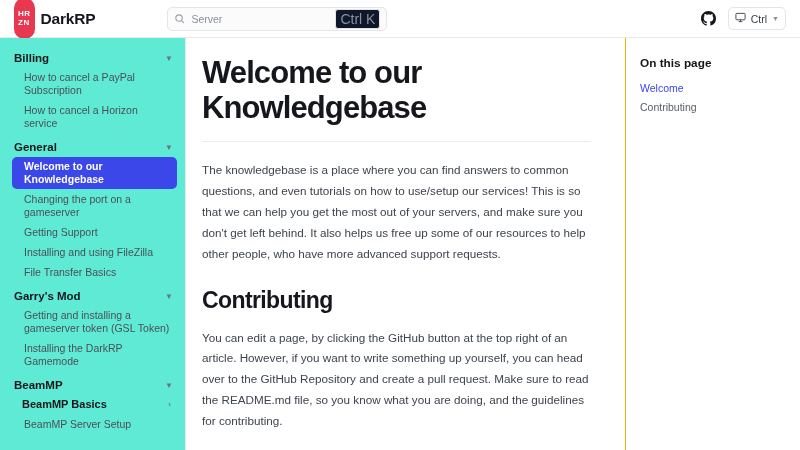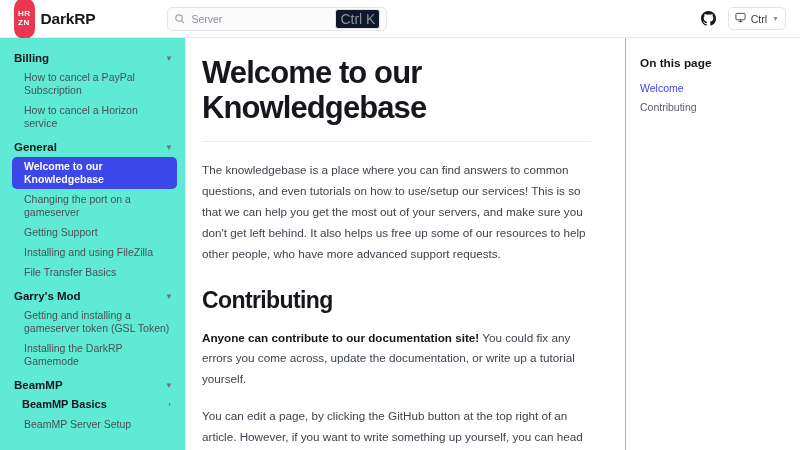--- a/index.html
+++ b/index.html
@@ -281,23 +281,20 @@
       </div>
 
     </nav>
 
     <main class="main">
       <div class="main-inner">
         <h1>Welcome to our Knowledgebase</h1>
         <hr class="rule">
         <p>The knowledgebase is a place where you can find answers to common questions, and even tutorials on how to use/setup our services! This is so that we can help you get the most out of your servers, and make sure you don't get left behind. It also helps us free up some of our resources to help other people, who have more advanced support requests.</p>
         <h2>Contributing</h2>
-        <p>
-          <strong>Anyone can contribute to our documentation site!</strong><span> You could fix any errors you come across, update the documentation, or write up a tutorial yourself.</span>
-        </p>
         <p>You can edit a page, by clicking the GitHub button at the top right of an article. However, if you want to write something up yourself, you can head over to the GitHub Repository and create a pull request. Make sure to read the README.md file, so you know what you are doing, and the guidelines for contributing.</p>
       </div>
     </main>
 
     <aside class="toc">
       <div class="toc-title">On this page</div>
       <div class="toc-item active">Welcome</div>
       <div class="toc-item">Contributing</div>
     </aside>
 

